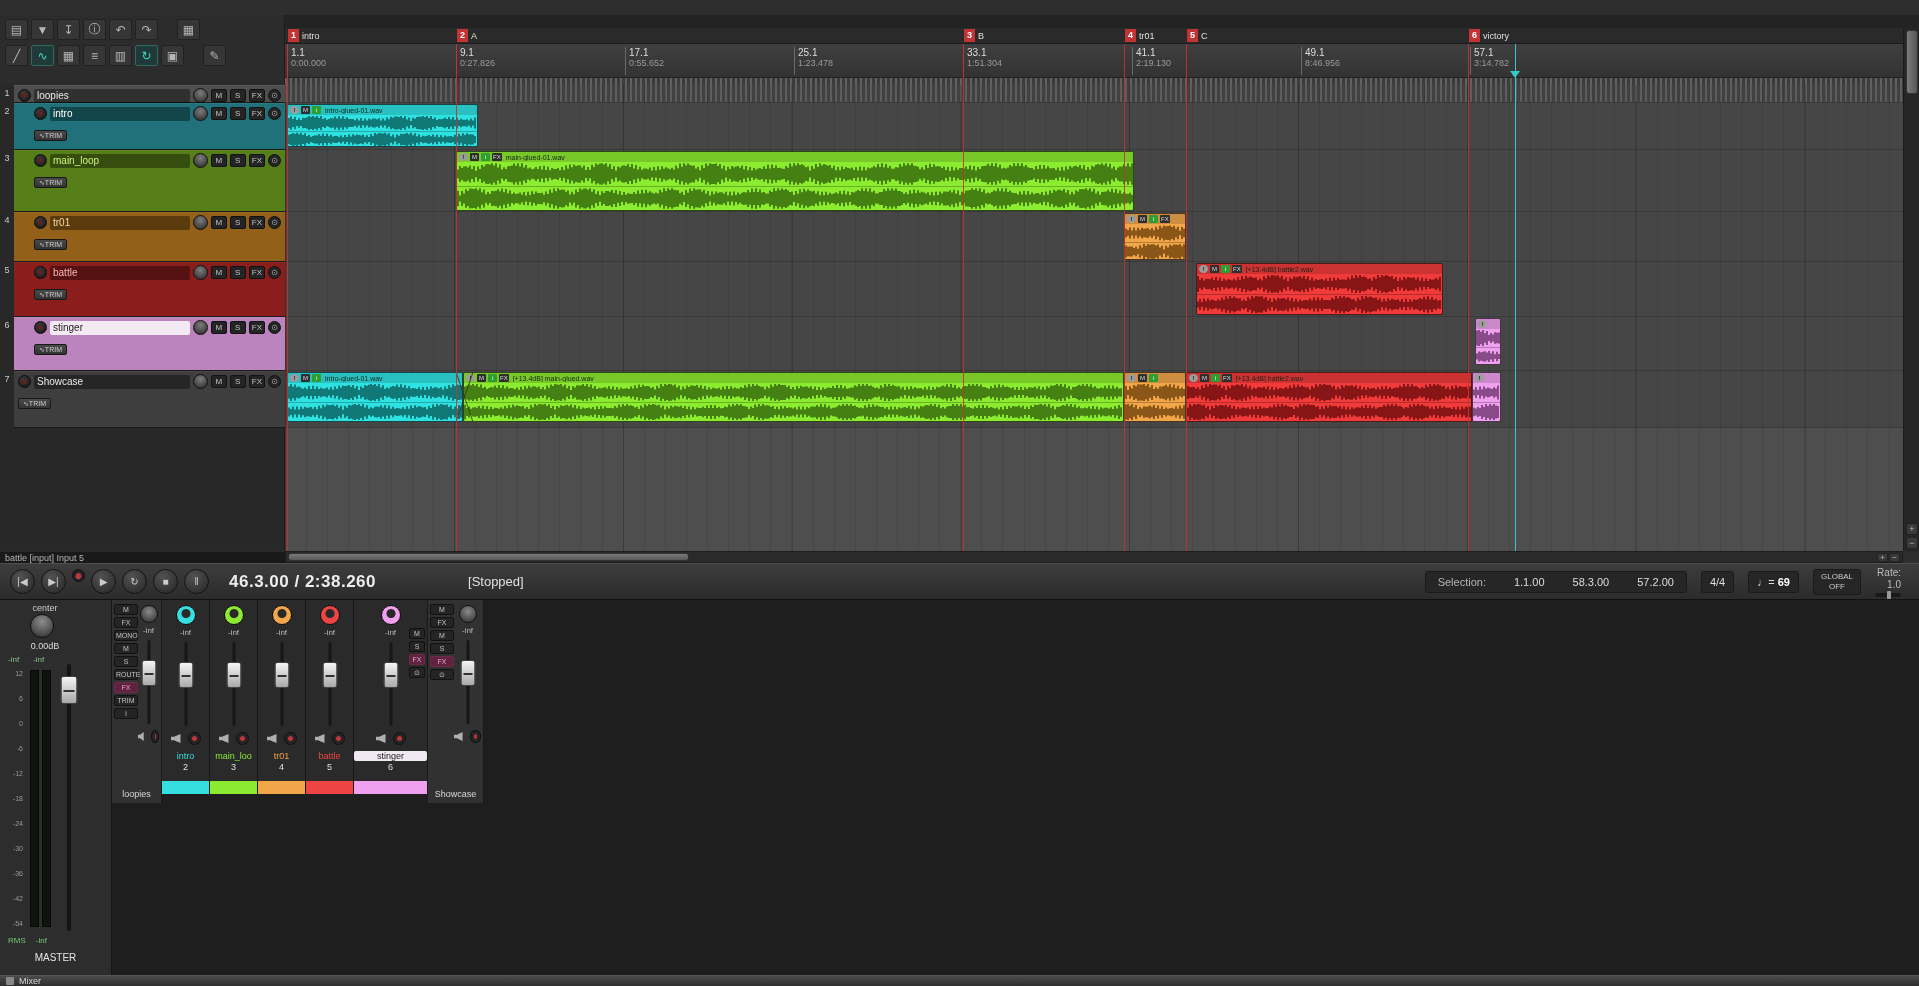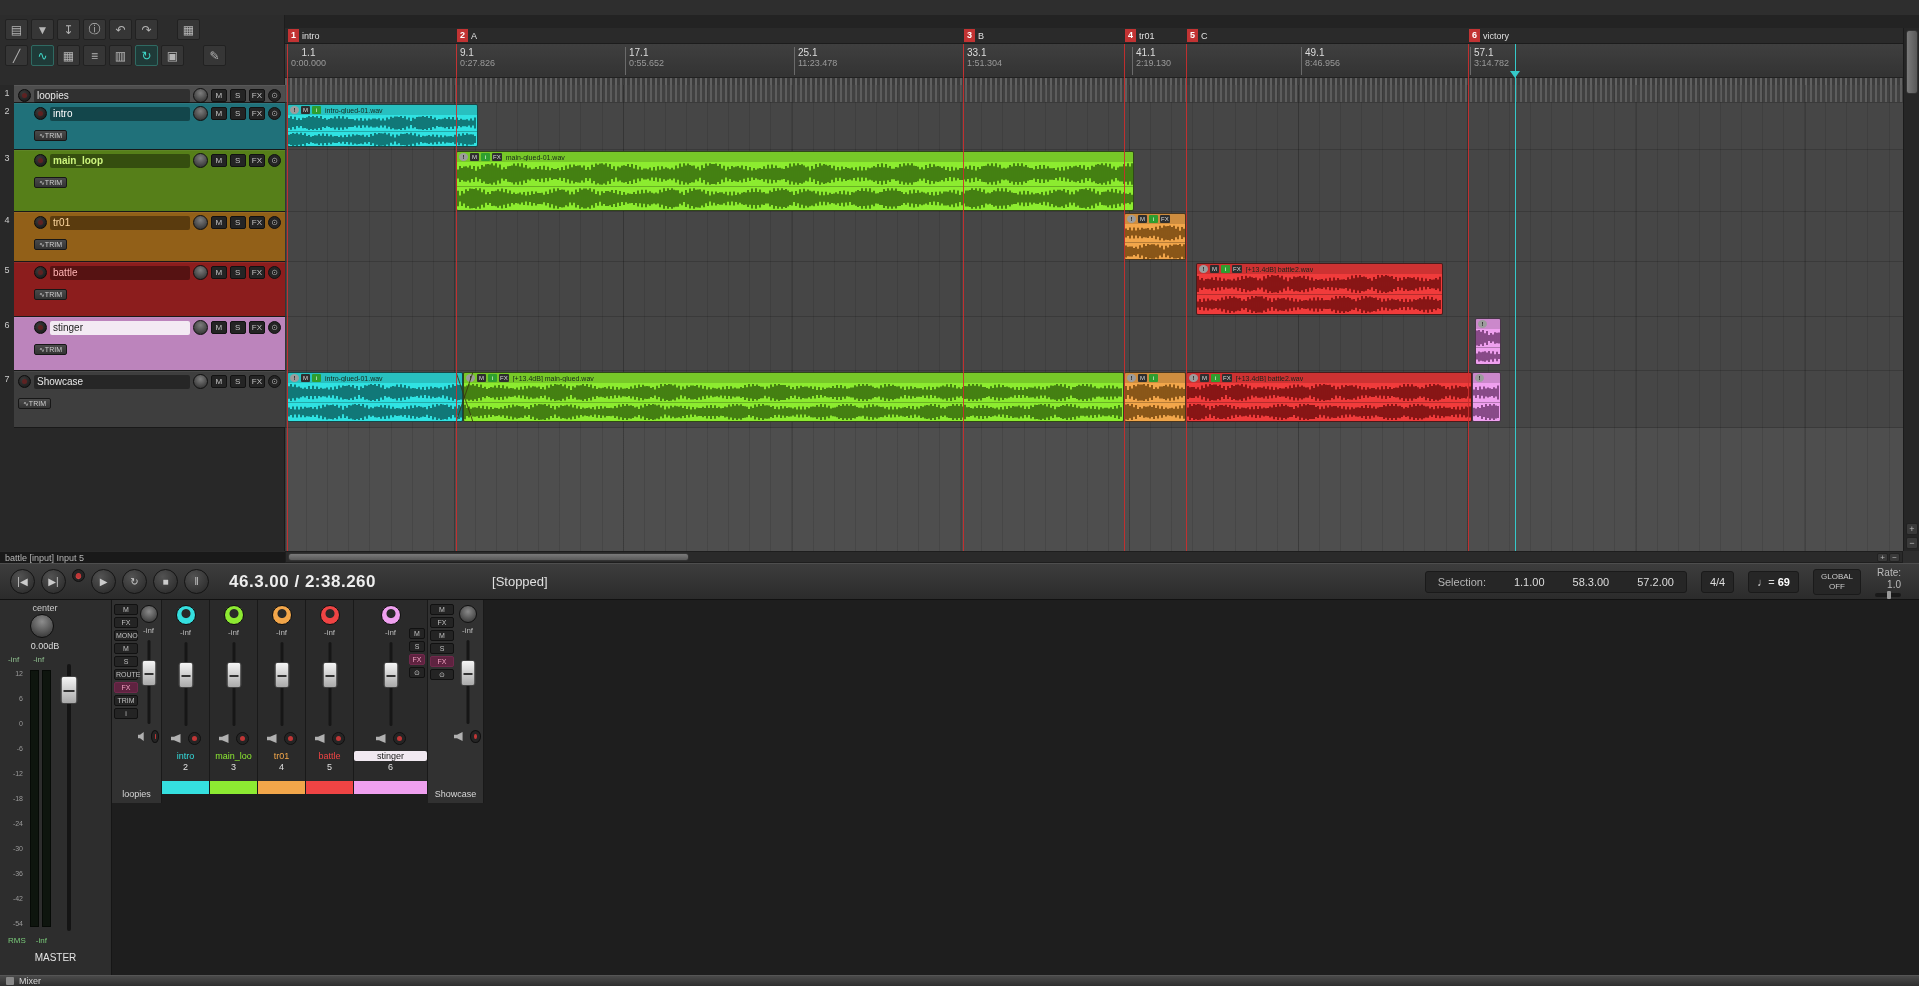--- a/index.html
+++ b/index.html
@@ -68,21 +68,21 @@
 #hscroll{position:absolute;left:285px;top:551px;width:1618px;height:12px;background:#2a2a2a;border:1px solid #1e1e1e}
 .hthumb{position:absolute;top:1px;height:8px;background:linear-gradient(#7a7a7a,#5a5a5a);border:1px solid #333;border-radius:3px}
 .hzoom{position:absolute;top:1px;width:11px;height:9px;background:#3a3a3a;border:1px solid #222;color:#bbb;font-size:8px;line-height:8px;text-align:center;border-radius:2px}
 #inputreadout{position:absolute;left:0;top:551px;width:285px;height:12px;background:#191919;font-size:9px;line-height:12px;color:#b5b5b5;padding:0 5px;border-top:1px solid #2a2a2a}
 
 #transport{position:absolute;left:0;top:563px;width:1919px;height:37px;background:linear-gradient(#3d3d3d,#2b2b2b);border-top:1px solid #4e4e4e;border-bottom:1px solid #111;display:flex;align-items:center;padding:0 10px;gap:6px}
 #tpbtns{display:flex;gap:6px}
 .tpbtn{flex:none;width:25px;height:25px;border-radius:50%;background:radial-gradient(circle at 38% 30%,#525252,#262626);border:1px solid #141414;color:#ccc;font-size:10px;display:flex;align-items:center;justify-content:center}
 .tpbtn.rec{color:#d04848;font-size:13px}
 #tp-time{margin-left:14px;font-size:17px;font-weight:bold;color:#ededed;letter-spacing:.5px}
-#tp-status{margin-left:110px;font-size:13px;color:#e0e0e0}
+#tp-status{margin-left:86px;font-size:13px;color:#e0e0e0}
 #tp-right{margin-left:auto;display:flex;align-items:center;gap:14px;font-size:11px}
 .selbox{display:flex;gap:28px;background:#262626;border:1px solid #1a1a1a;border-radius:3px;padding:4px 12px;color:#b5b5b5}
 .selval{color:#ddd}
 .tsig,.tempo{background:#262626;border:1px solid #1a1a1a;border-radius:3px;padding:4px 8px;color:#ddd}
 .tempo b{color:#fff}
 .global{display:flex;flex-direction:column;align-items:center;font-size:8px;line-height:10px;color:#ccc;background:#262626;border:1px solid #1a1a1a;border-radius:3px;padding:2px 7px}
 .rate{display:flex;flex-direction:column;align-items:flex-end;font-size:10px;line-height:12px;color:#bbb;margin-right:8px}
 .rslider{width:26px;height:4px;background:#191919;border-radius:2px;position:relative;margin-top:2px}
 .rslider::after{content:"";position:absolute;left:12px;top:-2px;width:4px;height:8px;background:#999;border-radius:1px}
 
@@ -374,35 +374,35 @@
       </div>
     <div id="overlay">
         <div class="mline" style="left: 2px;"></div>
         <div class="mline" style="left: 171px;"></div>
         <div class="mline" style="left: 678px;"></div>
         <div class="mline" style="left: 839px;"></div>
         <div class="mline" style="left: 901px;"></div>
         <div class="mline" style="left: 1183px;"></div>
       </div>
     <div id="ruler">
-        <div class="rtick" style="left: 2px; text-align: center;">
+        <div class="rtick" style="left: 2px;">
           <div class="rmeas">1.1</div>
           <div class="rtime">0:00.000</div>
         </div>
         <div class="rtick" style="left: 171px;">
           <div class="rmeas">9.1</div>
           <div class="rtime">0:27.826</div>
         </div>
         <div class="rtick" style="left: 340px;">
           <div class="rmeas">17.1</div>
           <div class="rtime">0:55.652</div>
         </div>
         <div class="rtick" style="left: 509px;">
           <div class="rmeas">25.1</div>
-          <div class="rtime">11:23.478</div>
+          <div class="rtime">1:23.478</div>
         </div>
         <div class="rtick" style="left: 678px;">
           <div class="rmeas">33.1</div>
           <div class="rtime">1:51.304</div>
         </div>
         <div class="rtick" style="left: 847px;">
           <div class="rmeas">41.1</div>
           <div class="rtime">2:19.130</div>
         </div>
         <div class="rtick" style="left: 1016px;">
@@ -472,21 +472,21 @@
             <div class="envbtn">⊙</div>
           </div>
           <div class="tline2" style="padding-left: 20px;"><div class="trim">∿TRIM</div></div>
         </div>
       </div>
       <div class="trow" style="top: 65px; height: 62px;">
         <div class="tgutter">3</div>
         <div class="tpanel" style="background: rgb(86, 127, 25);">
           <div class="tline1" style="padding-left: 20px;">
             <div class="recarm"></div>
-            <div class="tname" style="color: rgb(204, 244, 125); font-weight: bold;">main_loop</div>
+            <div class="tname" style="color: rgb(204, 244, 125);">main_loop</div>
             <div class="knob"></div>
             <div class="tbtn">M</div>
             <div class="tbtn">S</div>
             <div class="tbtn">FX</div>
             <div class="envbtn">⊙</div>
           </div>
           <div class="tline2" style="padding-left: 20px;"><div class="trim">∿TRIM</div></div>
         </div>
       </div>
       <div class="trow" style="top: 127px; height: 50px;">

